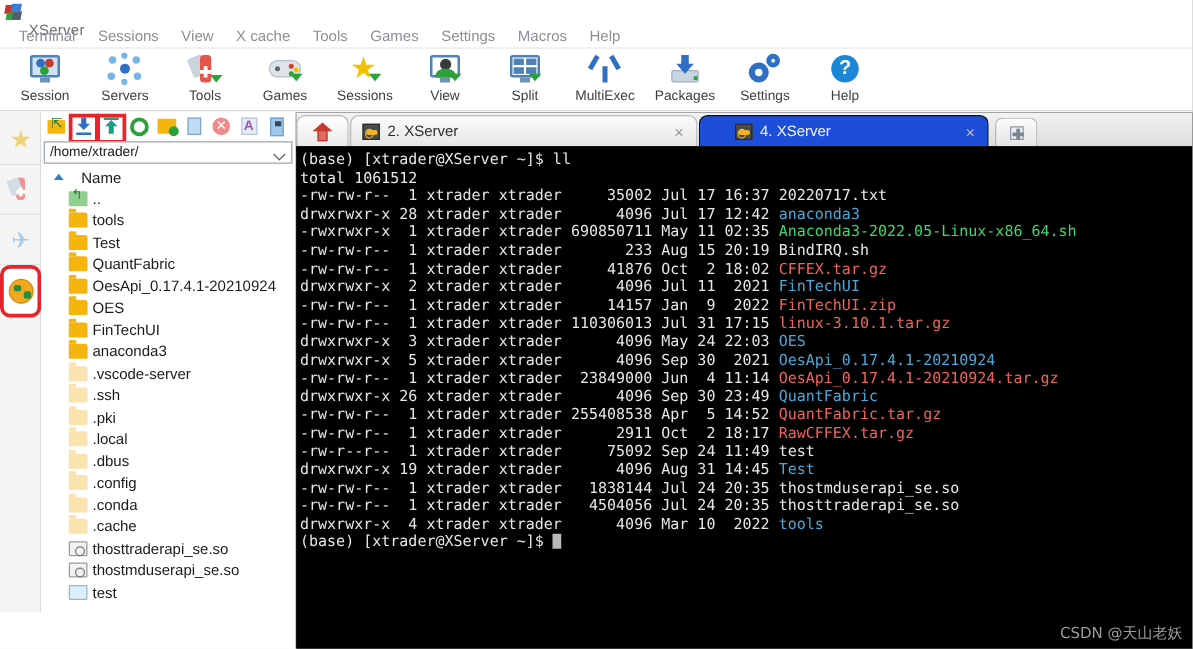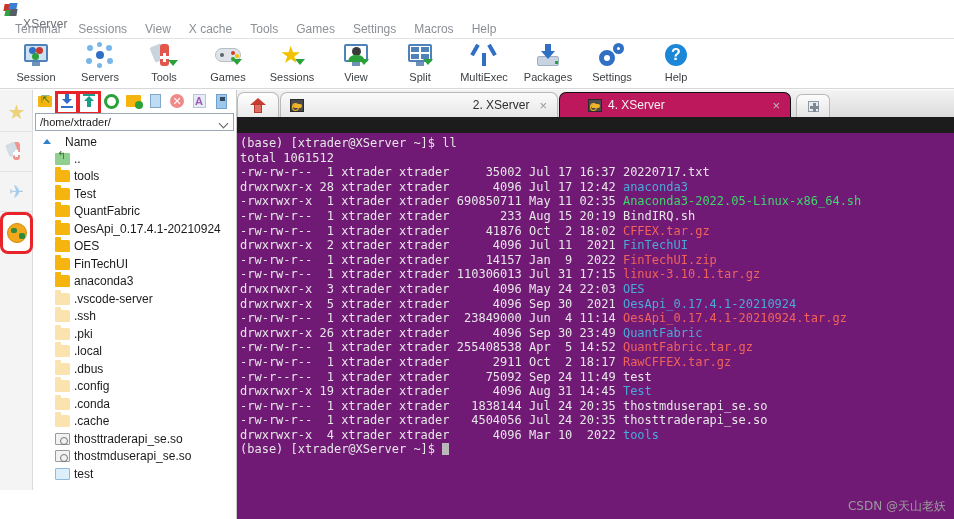--- a/index.html
+++ b/index.html
@@ -236,24 +236,23 @@
     width: 42px;
     justify-content:center;
     background: linear-gradient(#ffffff, #e9e9e9);
     border: 1px solid #b9b9b9; border-bottom:none;
   }
   .tab-inactive {
     background: linear-gradient(#fbfbfb, #e6e6e6);
     color: #2d2d2d;
     border: 1px solid #b9b9b9; border-bottom:none;
     min-width: 278px;
-    text-align: right;
   }
   .tab-active {
-    background: #be185d;
+    background: #1d4ed8;
     color: #f2f2f2;
     border: 1px solid #111; border-bottom:none;
     min-width: 232px;
     padding-left: 28px;
   }
   .tab .keyico {
     width:14px;height:13px;
     background:#4a4a4a;
     border:1px solid #2a2a2a;
     margin-right:6px;
@@ -294,24 +293,23 @@
     border-bottom:7px solid #c8392f;
   }
   .homeico .base {
     position:absolute; left:4px; top:6px; width:8px; height:9px;
     background:#e06a5e; border:1px solid #b33a2f;
   }
 
   .terminal {
     position: absolute;
     top: 27px; left: 0; right: 0; bottom: 0;
-    background: #701a75;
+    background: #000000;
     overflow: hidden;
     padding: 3px 0 0 3px;
-    margin-top: 16px;
   }
   .tline {
     font-family: "DejaVu Sans Mono", "Liberation Mono", monospace;
     font-size: 12px;
     line-height: 14.6px;
     color: #e6e6e6;
     white-space: pre;
     letter-spacing: 0px;
   }
   .c-blue  { color: #4ba8d8; }

